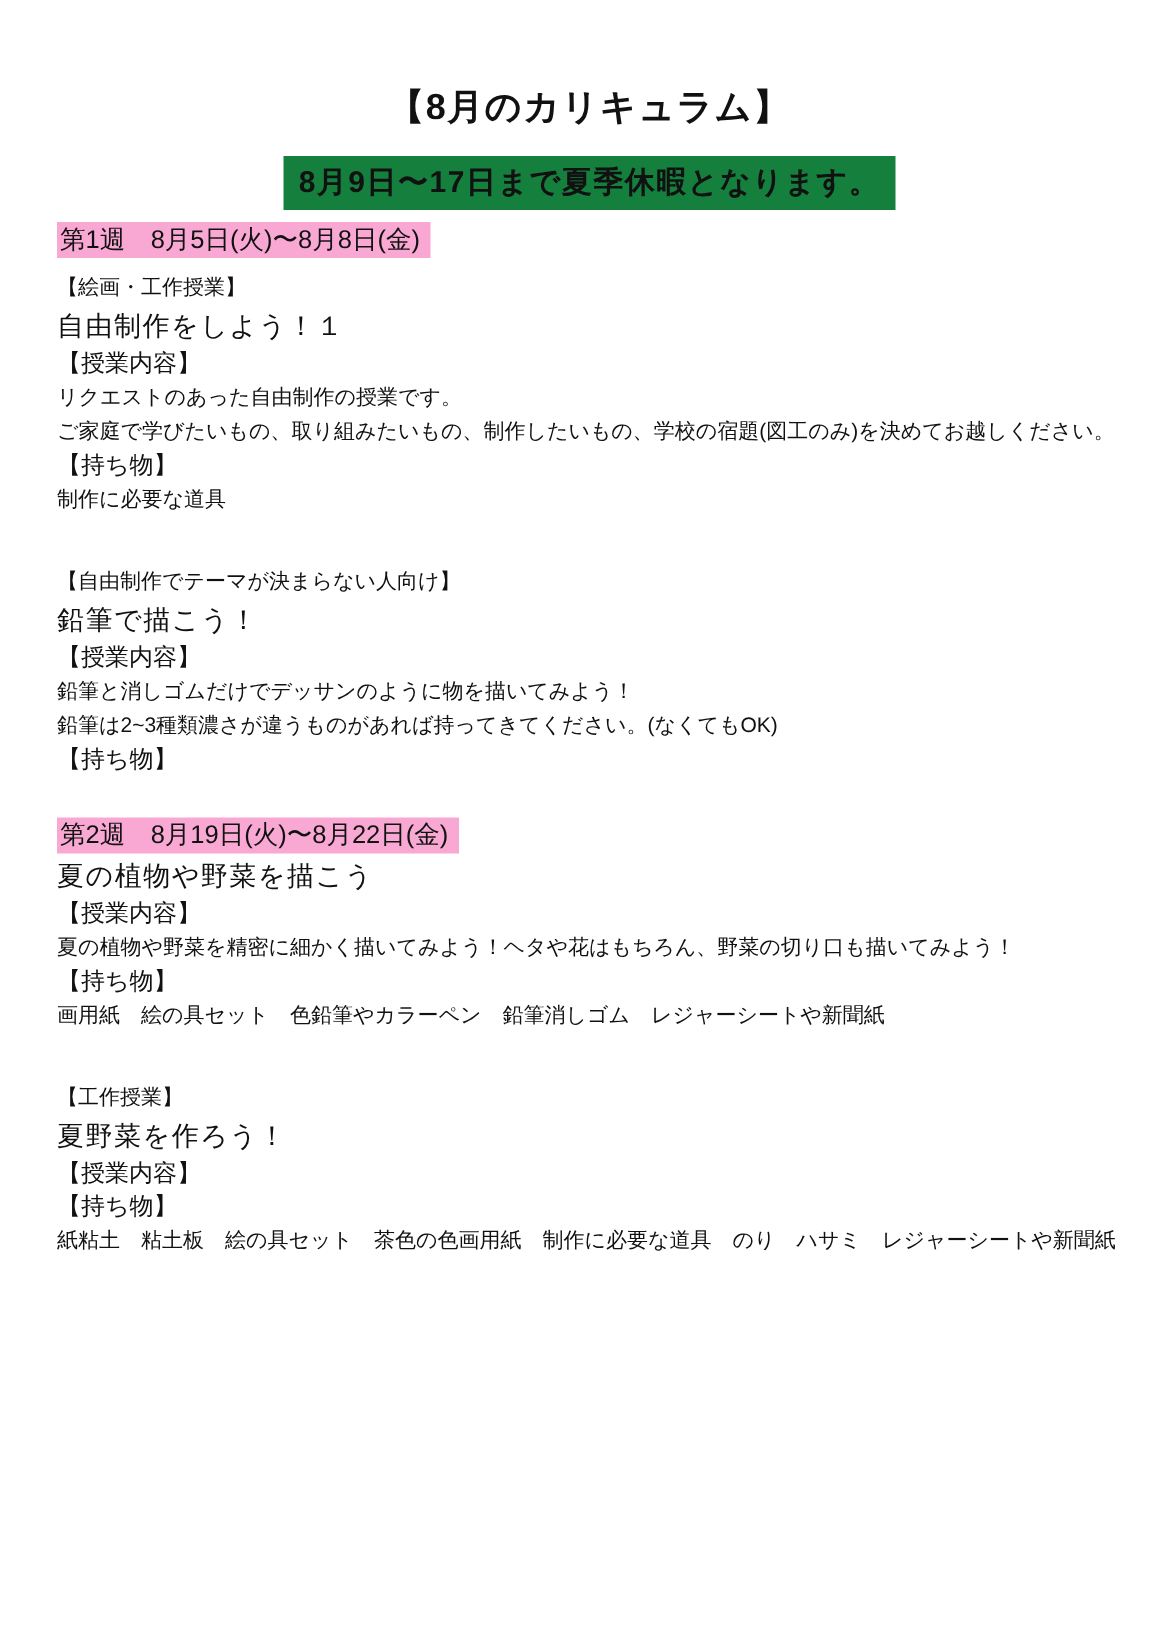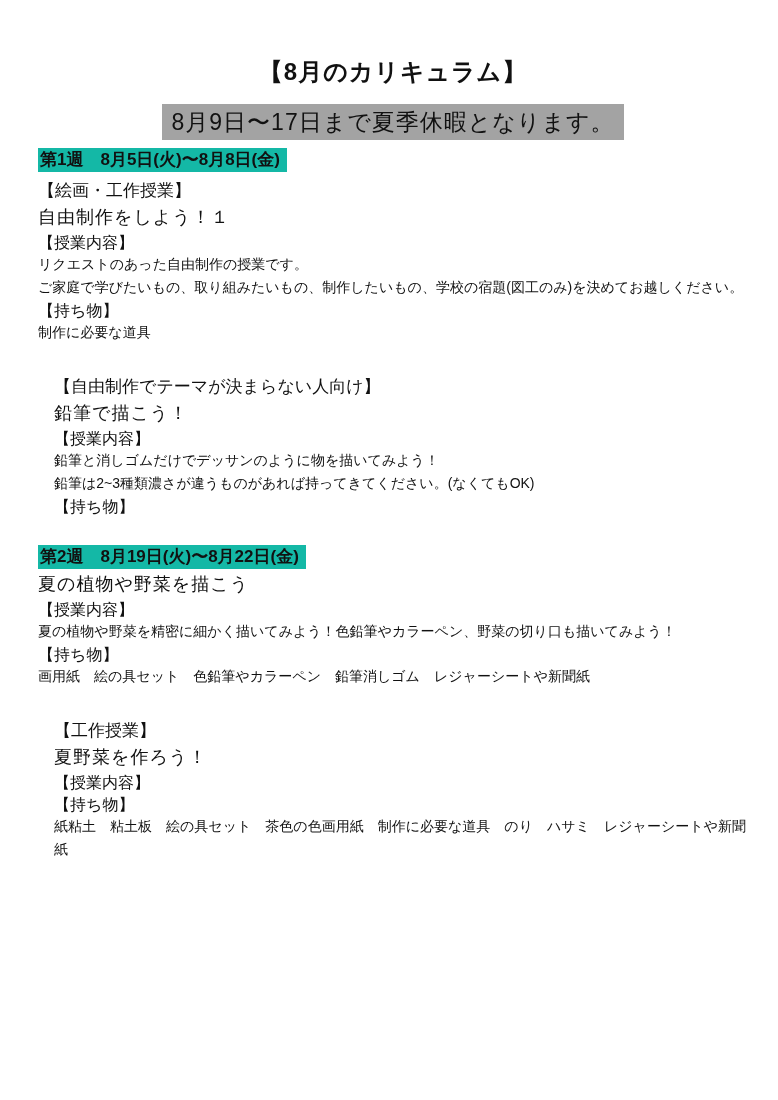--- a/index.html
+++ b/index.html
@@ -27,48 +27,47 @@
     line-height: 32px;
     text-align: center;
     letter-spacing: 1px;
   }
   .notice-row {
     text-align: center;
     margin-top: 16px;
   }
   .notice {
     display: inline-block;
-    background: #a3a3a3;
-    font-size: 23px;
-    font-weight: 400;
+    background: #15803d;
+    font-size: 20px;
+    font-weight: 700;
     line-height: 28px;
     padding: 4px 10px;
     letter-spacing: 1px;
   }
   .week-header-row {
     margin-top: 8px;
   }
   .week-section + .week-section {
     margin-top: 28px;
   }
   .week-header {
     display: inline-block;
-    background: #14b8a6;
+    background: #f9a8d4;
     font-size: 17px;
-    font-weight: 700;
+    font-weight: 400;
     line-height: 20px;
     padding: 2px 7px 2px 2px;
     text-align: center;
   }
   .lesson + .lesson {
     margin-top: 32px;
-    margin-left: 16px;
   }
   .category {
-    font-size: 17px;
+    font-size: 14px;
     line-height: 22px;
     margin-top: 8px;
   }
   .lesson-title {
     font-size: 18px;
     line-height: 24px;
     margin-top: 3px;
     letter-spacing: 1px;
   }
   .label {
@@ -122,21 +121,21 @@
   </section>
 
   <section class="week-section">
     <div class="week-header-row">
       <span class="week-header">第2週　8月19日(火)〜8月22日(金)</span>
     </div>
 
     <div class="lesson">
       <div class="lesson-title">夏の植物や野菜を描こう</div>
       <div class="label">【授業内容】</div>
-      <p class="body-line">夏の植物や野菜を精密に細かく描いてみよう！色鉛筆やカラーペン、野菜の切り口も描いてみよう！</p>
+      <p class="body-line">夏の植物や野菜を精密に細かく描いてみよう！ヘタや花はもちろん、野菜の切り口も描いてみよう！</p>
       <div class="label belongings-label">【持ち物】</div>
       <p class="body-line">画用紙　絵の具セット　色鉛筆やカラーペン　鉛筆消しゴム　レジャーシートや新聞紙</p>
     </div>
 
     <div class="lesson">
       <div class="category">【工作授業】</div>
       <div class="lesson-title">夏野菜を作ろう！</div>
       <div class="label">【授業内容】</div>
       <div class="label belongings-label">【持ち物】</div>
       <p class="body-line">紙粘土　粘土板　絵の具セット　茶色の色画用紙　制作に必要な道具　のり　ハサミ　レジャーシートや新聞紙</p>

